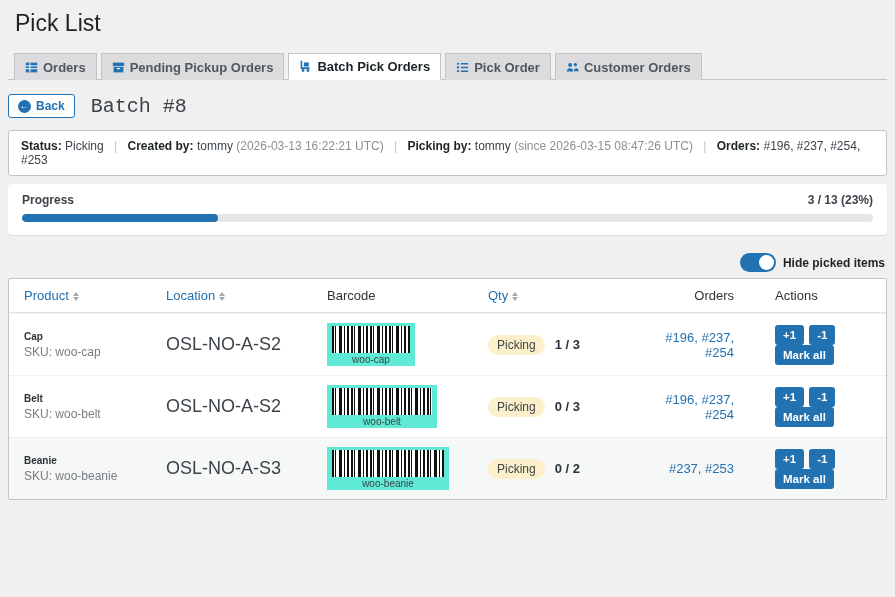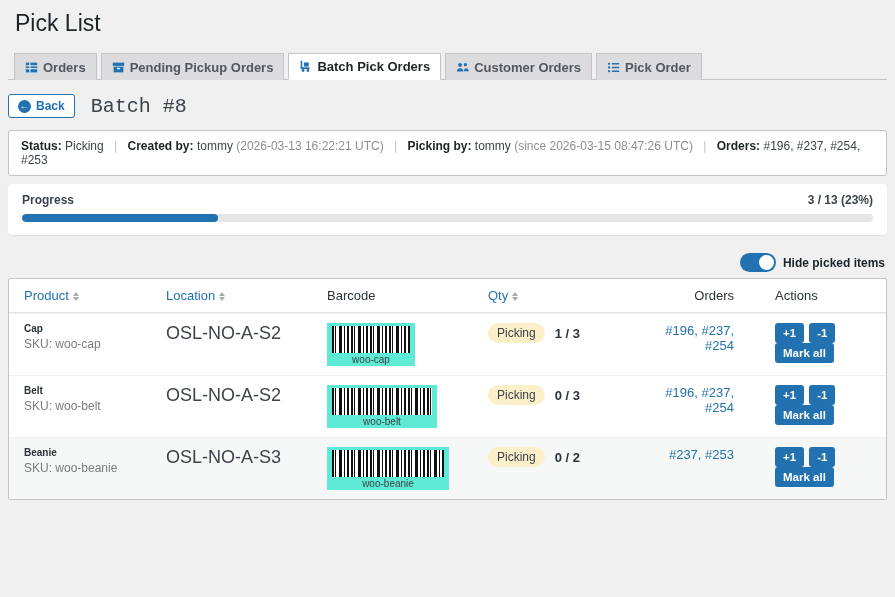--- a/index.html
+++ b/index.html
@@ -72,21 +72,21 @@
   .scanner-input::placeholder { color:#7b7f84; }
 
   
   .toggle-row { display:flex; justify-content:flex-end; align-items:center; gap:7px; margin:18px 2px 6px 0; }
   .switch { width:36px; height:19px; border-radius:10px; background:#2271b1; position:relative; cursor:pointer; }
   .switch .knob { position:absolute; top:2px; right:2px; width:15px; height:15px; border-radius:50%; background:#fff; }
   .toggle-label { font-size:12px; font-weight:600; color:#1d2327; }
 
   
   .table-card { border:1px solid #c3c4c7; border-radius:2px; background:#fff; }
-  .trow { display:flex; align-items:flex-start; }
+  .trow { display:flex; align-items:center; }
   .thead { border-bottom:1px solid #e2e4e7; }
   .th { font-size:13px; font-weight:400; color:#2c3338; padding:9px 0; }
   .th.sortable { color:#2271b1; cursor:pointer; }
   .sort-icons { display:inline-flex; flex-direction:column; vertical-align:middle; margin-left:4px; gap:1px; }
   .sort-icons i { display:block; width:0; height:0; border-left:3.5px solid transparent; border-right:3.5px solid transparent; }
   .sort-icons .up { border-bottom:4px solid #a7aaad; }
   .sort-icons .down { border-top:4px solid #a7aaad; }
 
   .col-product { width:157px; padding-left:15px; }
   .col-location { width:161px; }
@@ -155,38 +155,38 @@
             <circle cx="5" cy="13" r="1.8" fill="#2271b1"></circle>
             <circle cx="11" cy="13" r="1.8" fill="#2271b1"></circle>
             <rect x="6" y="3" width="6" height="5" fill="#2271b1"></rect>
           </svg>
       </span>
       <span>Batch Pick Orders</span>
     </a>
     <a class="tab">
       <span>
         <svg width="13" height="13" viewBox="0 0 16 16">
+            <circle cx="2.5" cy="3.5" r="1.4" fill="#2271b1"></circle>
+            <circle cx="2.5" cy="8" r="1.4" fill="#2271b1"></circle>
+            <circle cx="2.5" cy="12.5" r="1.4" fill="#2271b1"></circle>
+            <path d="M6 3.5h9M6 8h9M6 12.5h9" stroke="#2271b1" stroke-width="1.8"></path>
+          </svg>
+      </span>
+      <span>Pick Order</span>
+    </a>
+    <a class="tab">
+      <span>
+        <svg width="13" height="13" viewBox="0 0 16 16">
             <circle cx="5" cy="5" r="2.4" fill="#2271b1"></circle>
             <path d="M1 13c0-2.5 1.8-4 4-4s4 1.5 4 4z" fill="#2271b1"></path>
             <circle cx="11.5" cy="4.5" r="2" fill="#2271b1"></circle>
             <path d="M9.5 12.5c.2-2.2 1.6-3.5 3.2-3.5 1.5 0 2.8 1.2 3 3.5z" fill="#2271b1"></path>
           </svg>
       </span>
       <span>Customer Orders</span>
-    </a>
-    <a class="tab">
-      <span>
-        <svg width="13" height="13" viewBox="0 0 16 16">
-            <circle cx="2.5" cy="3.5" r="1.4" fill="#2271b1"></circle>
-            <circle cx="2.5" cy="8" r="1.4" fill="#2271b1"></circle>
-            <circle cx="2.5" cy="12.5" r="1.4" fill="#2271b1"></circle>
-            <path d="M6 3.5h9M6 8h9M6 12.5h9" stroke="#2271b1" stroke-width="1.8"></path>
-          </svg>
-      </span>
-      <span>Pick Order</span>
     </a>
   </div>
 
   <div class="back-row">
     <button class="btn-back">
       <span class="back-circle">←</span>
       <span>Back</span>
     </button>
     <span class="batch-title">Batch #8</span>
   </div>

